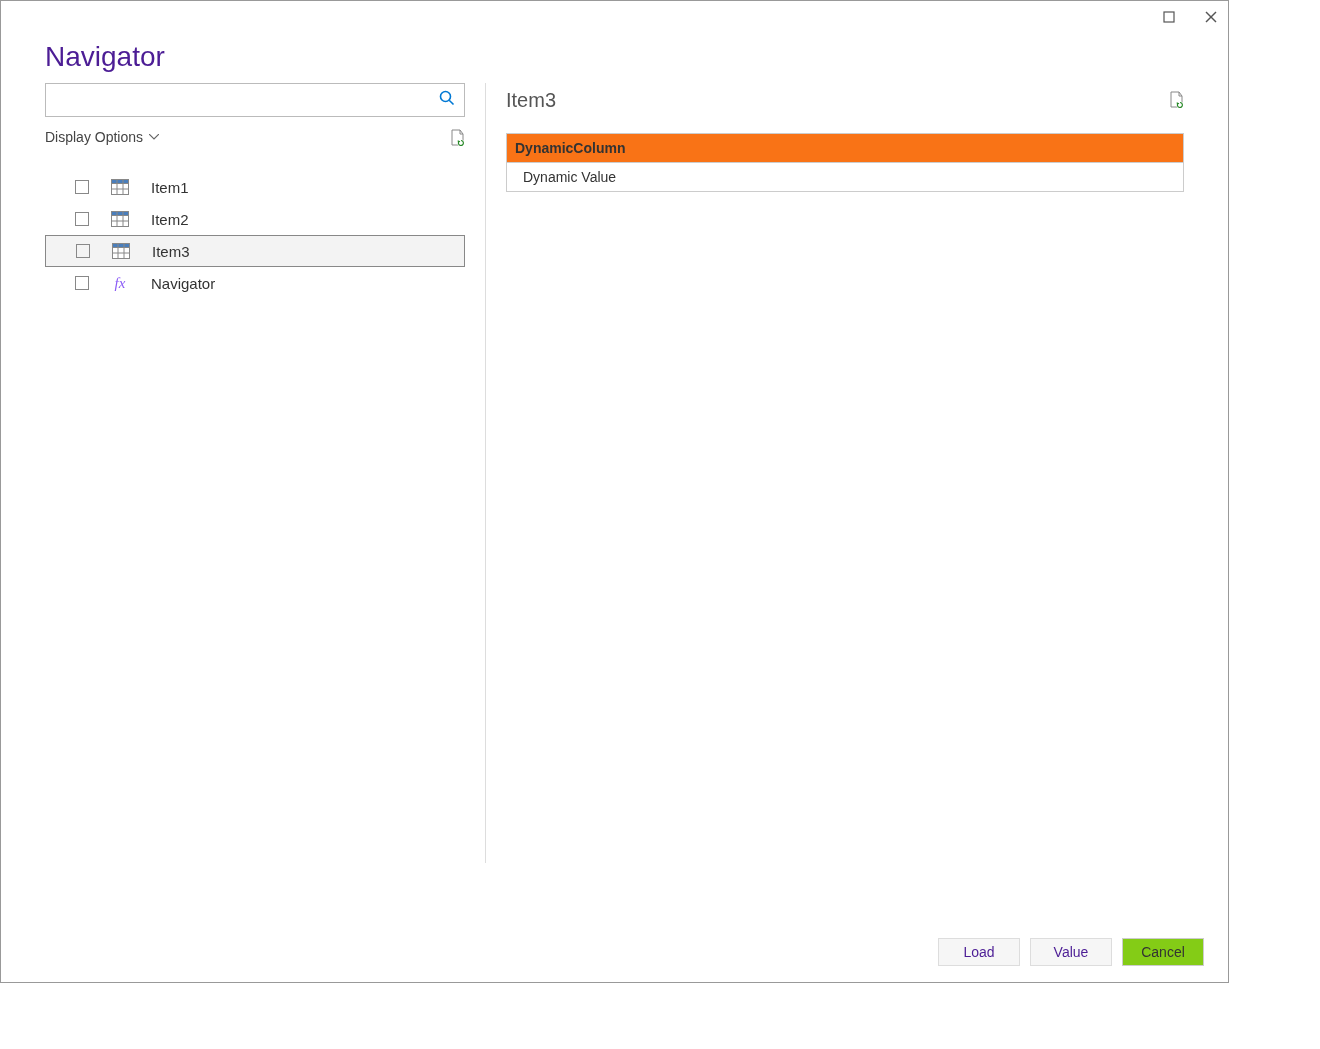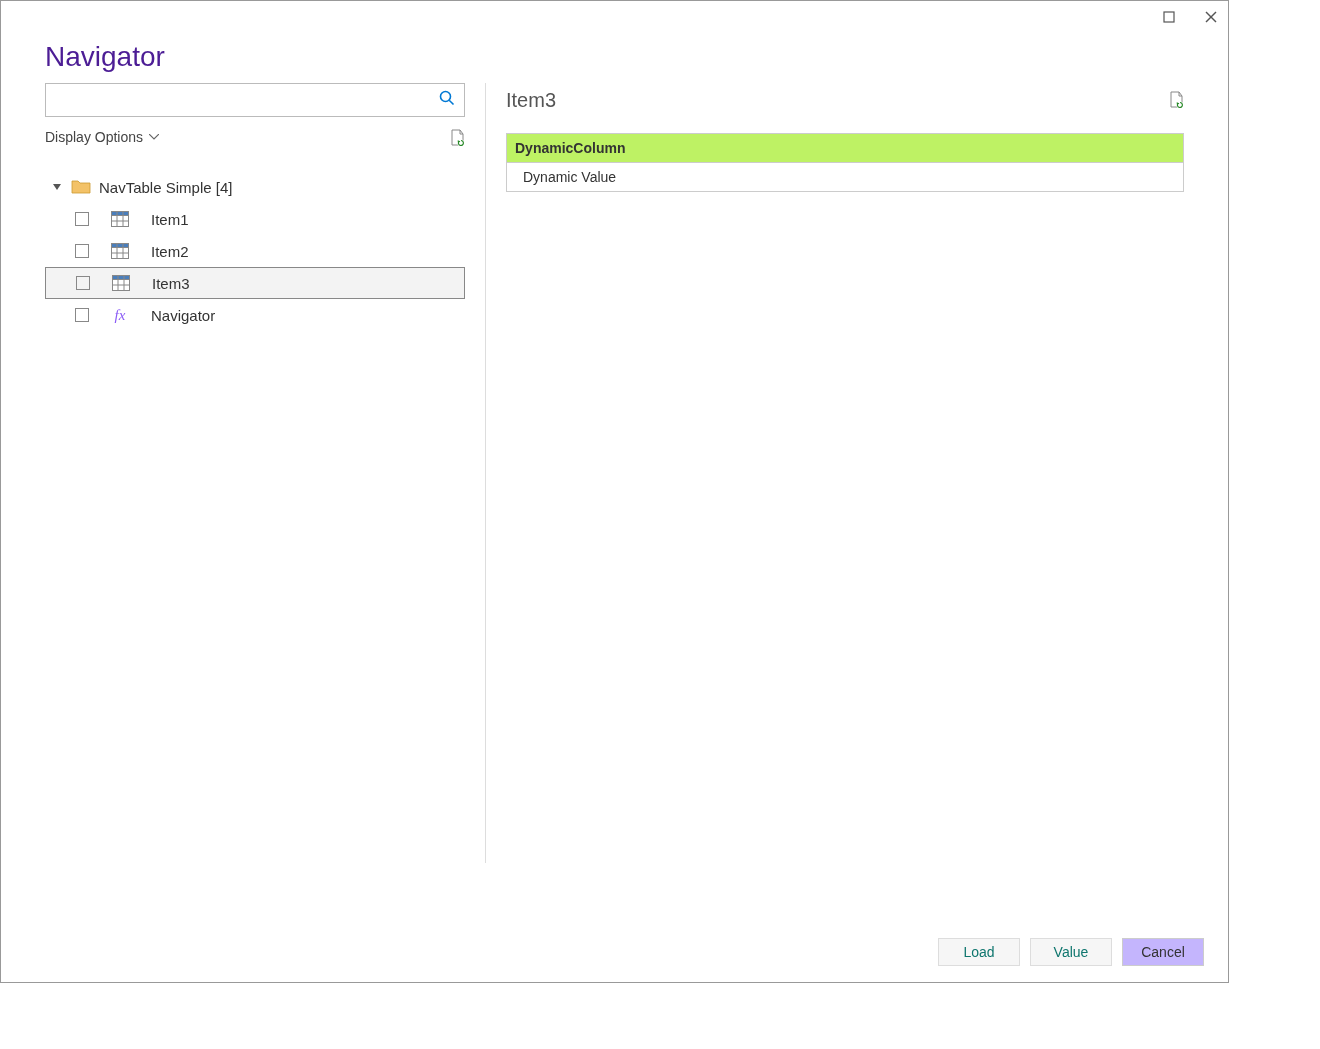--- a/index.html
+++ b/index.html
@@ -170,21 +170,21 @@
       font-weight: 400;
       color: #555;
     }
     .preview-table {
       margin-top: 16px;
       border-collapse: collapse;
       font-size: 14px;
     }
     .preview-table th {
       text-align: left;
-      background: #bef264;
+      background: #f97316;
       border: 1px solid #ccc;
       padding: 6px 14px 6px 8px;
       font-weight: 600;
       color: #333;
     }
     .preview-table td {
       border: 1px solid #ccc;
       padding: 6px 14px 6px 16px;
       color: #333;
     }
@@ -192,28 +192,28 @@
       display: flex;
       justify-content: flex-end;
       align-items: center;
       padding: 14px 24px 16px 24px;
       gap: 10px;
     }
     .footer button {
       height: 28px;
       min-width: 82px;
       border: 1px solid #ccc;
-      background: #c4b5fd;
+      background: #84cc16;
       font-size: 14px;
       color: #333;
       cursor: pointer;
       font-family: inherit;
     }
     .footer button.disabled {
-      color: #0f766e;
+      color: #4c1d95;
       background: #f6f6f6;
       border-color: #ddd;
       cursor: default;
     }
   </style>
 </head>
 <body>
 
 <div class="dialog">
 
@@ -262,29 +262,20 @@
               <path d="M11 1 L11 5 L14 5" fill="none" stroke="#888" stroke-width="1"></path>
               <circle cx="12" cy="14" r="3.5" fill="#fff"></circle>
               <path d="M12 11.5 A2.5 2.5 0 1 1 9.6 13" fill="none" stroke="#2a8a2a" stroke-width="1.2"></path>
               <path d="M9 11.5 L9.6 13 L11 12.3" fill="none" stroke="#2a8a2a" stroke-width="1.2"></path>
             </svg>
         </div>
       </div>
 
       <div class="tree">
 
-        <div class="tree-node tree-root">
-          <div class="expander"></div>
-          <span class="folder-icon">
-            <svg width="20" height="16" viewBox="0 0 20 16">
-                <path d="M1 3 L1 15 L19 15 L19 5 L9 5 L7 3 Z" fill="#f3c268" stroke="#cc9a30" stroke-width="0.8"></path>
-              </svg>
-          </span>
-          <span>NavTable Simple [4]</span>
-        </div>
 
         <div class="tree-node tree-child">
           <div class="checkbox"></div>
           <svg class="table-icon-svg" width="18" height="16" viewBox="0 0 18 16">
               <rect x="0.5" y="0.5" width="17" height="15" fill="#fff" stroke="#888" stroke-width="1"></rect>
               <rect x="0.5" y="0.5" width="17" height="4" fill="#4a7ebb" stroke="#888" stroke-width="1"></rect>
               <line x1="6" y1="0.5" x2="6" y2="15.5" stroke="#888"></line>
               <line x1="12" y1="0.5" x2="12" y2="15.5" stroke="#888"></line>
               <line x1="0.5" y1="10" x2="17.5" y2="10" stroke="#888"></line>
             </svg>

